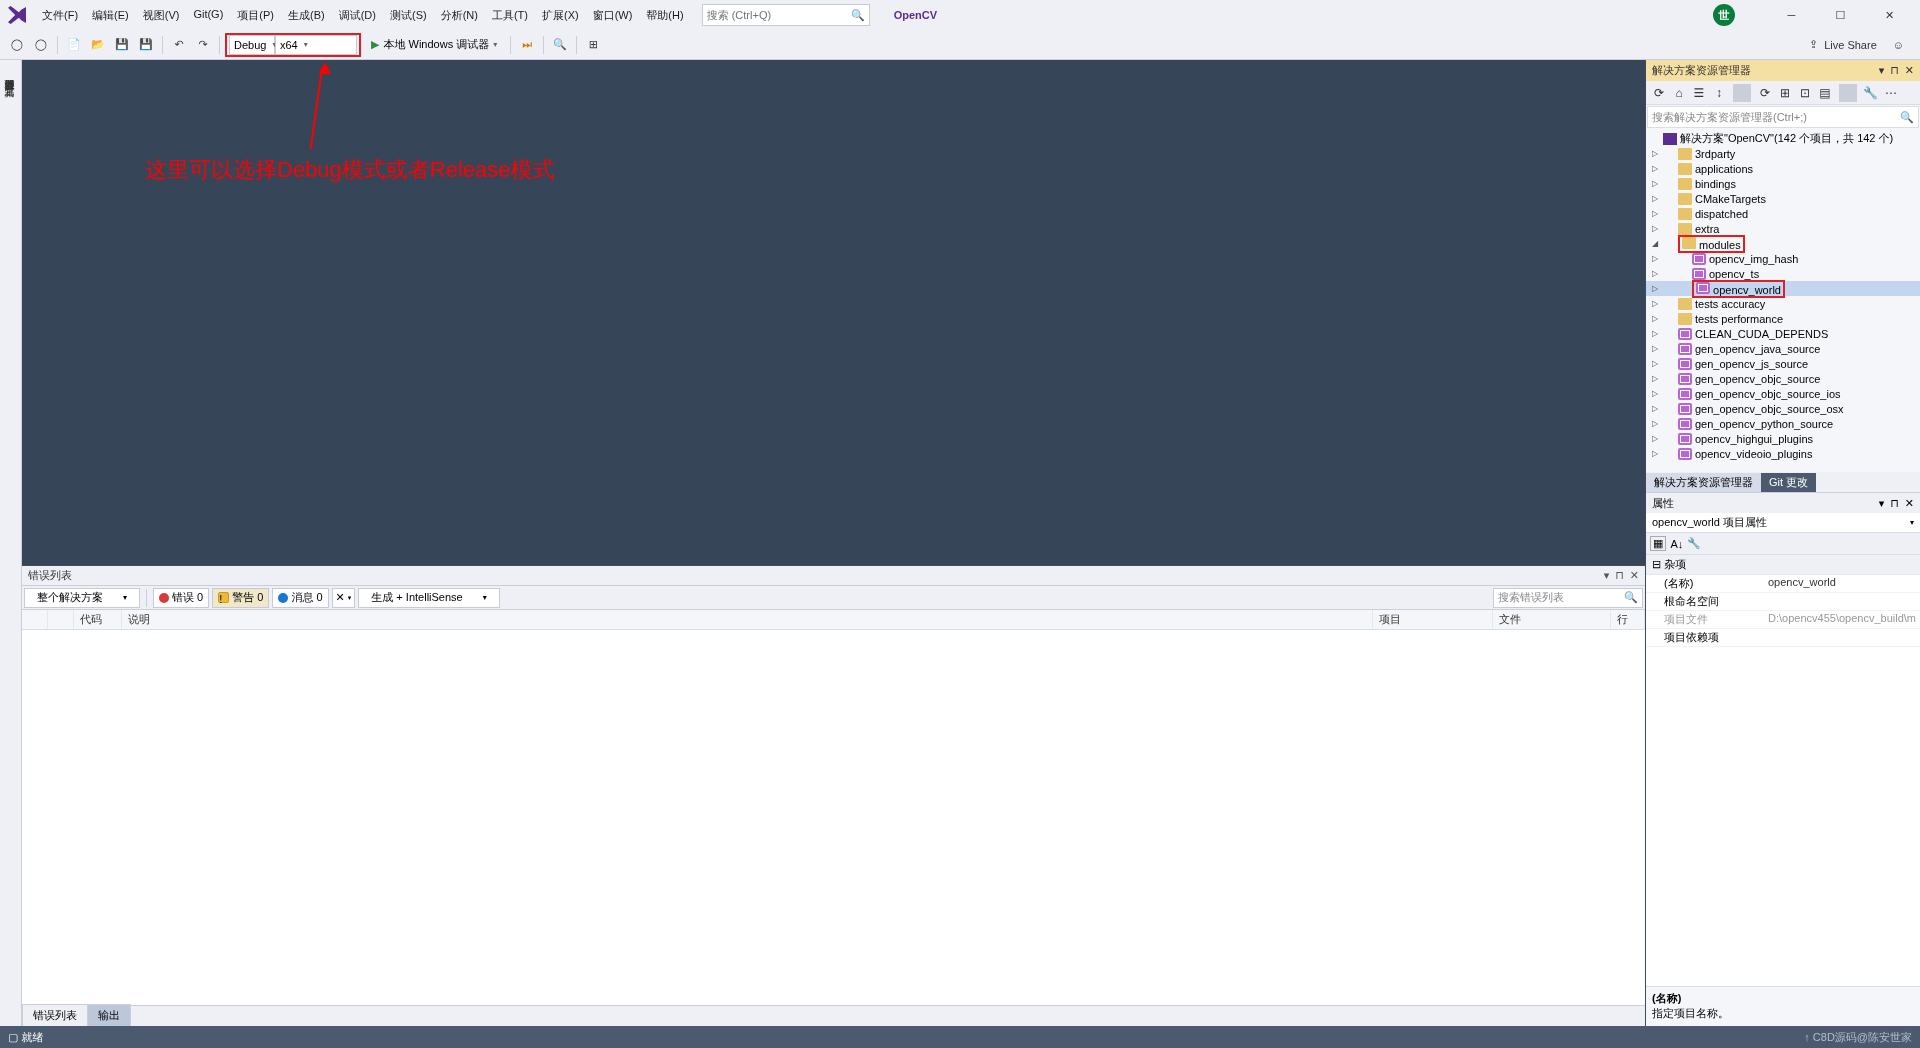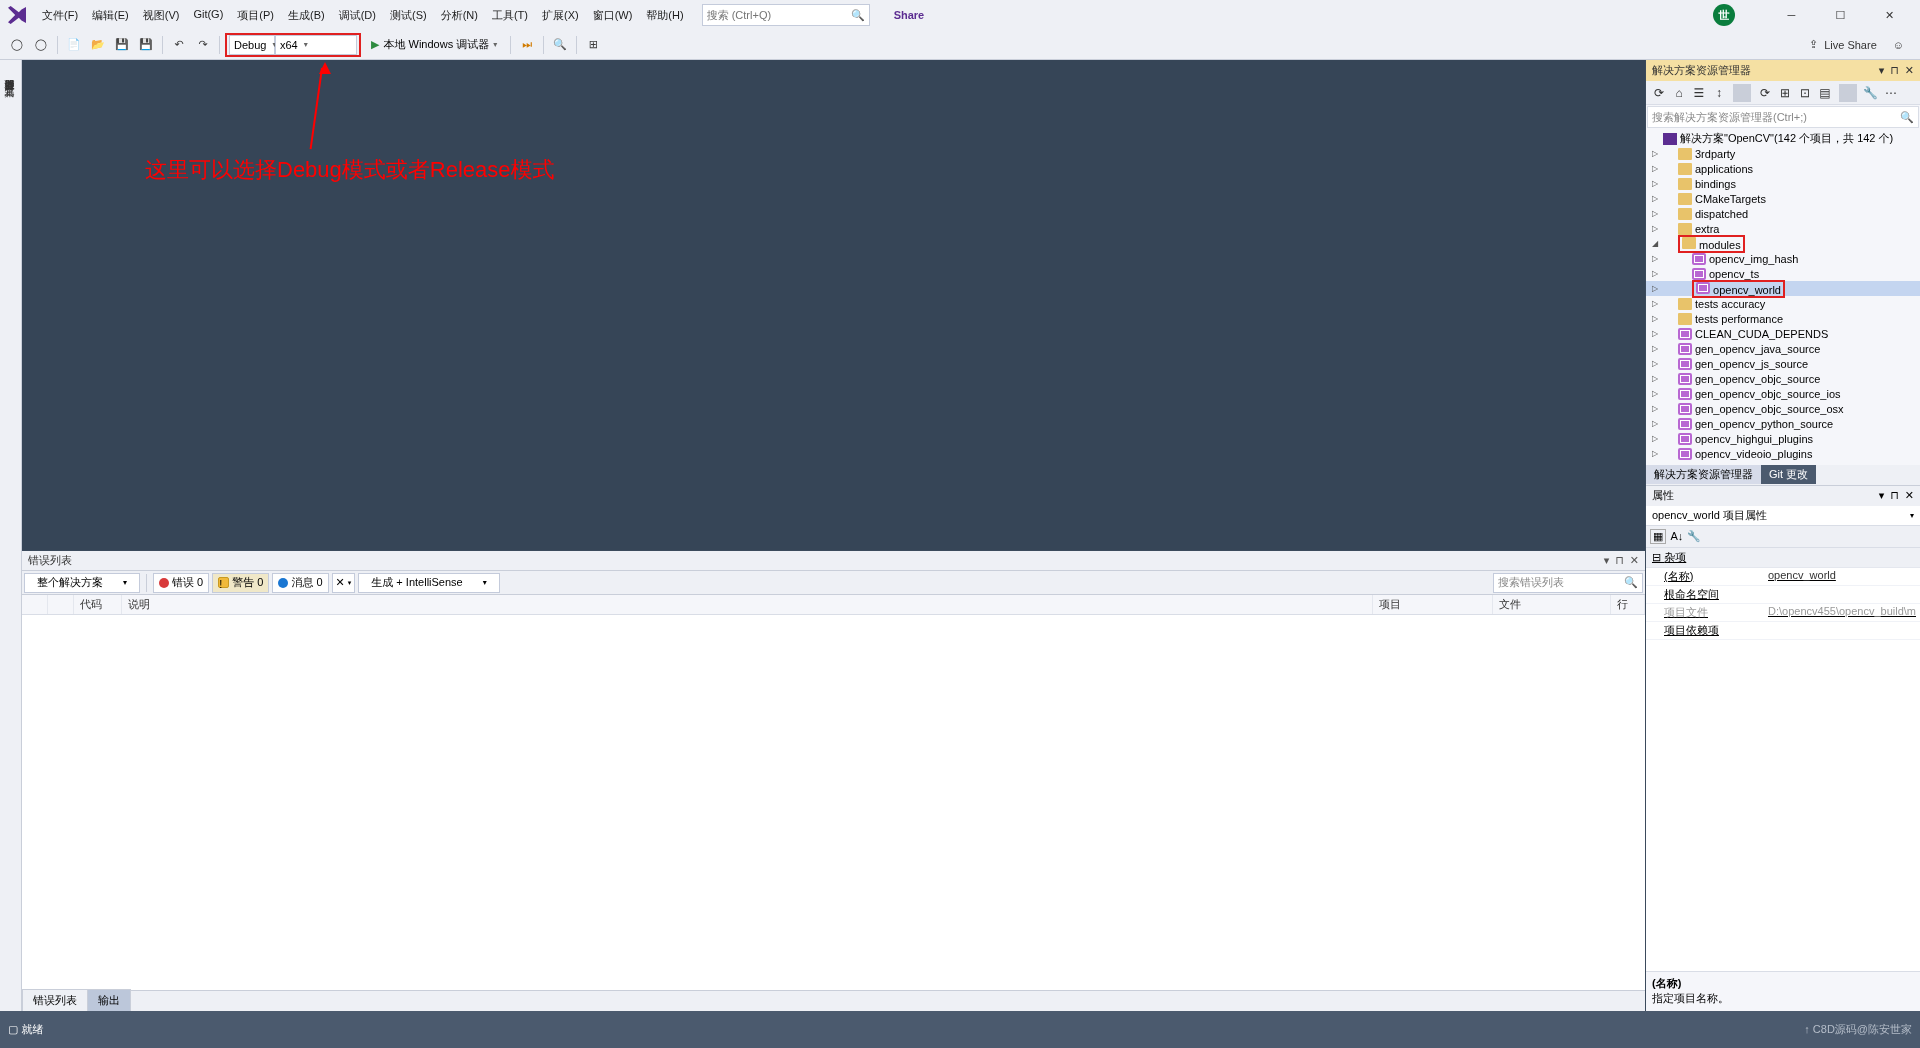--- a/index.html
+++ b/index.html
@@ -63,29 +63,29 @@
 .csproj { background: #b867d2; border-radius: 2px; position: relative; }
 .csproj::after { content: ""; position: absolute; inset: 2px; border: 1px solid #fff; }
 .redbox { border: 2px solid #e02020; padding: 0 2px; margin: -1px 0; }
 .rtabfoot { height: 20px; background: #eef0f5; display: flex; align-items: center; }
 .rtabfoot span { padding: 2px 8px; }
 .rtabfoot span.active { background: #d6dbe9; }
 .prophdr { height: 21px; background: #eef0f5; padding: 0 6px; display: flex; align-items: center; justify-content: space-between; border-top: 1px solid #c9ced9; }
 .propname { height: 20px; background: #fff; padding: 2px 6px; display: flex; align-items: center; justify-content: space-between; border-bottom: 1px solid #d9dde6; }
 .propname b { font-weight: normal; }
 .proptb { height: 22px; background: #eef0f5; display: flex; align-items: center; gap: 4px; padding: 0 4px; border-bottom: 1px solid #d9dde6; }
-.propgrid { background: #fff; text-decoration: underline; }
+.propgrid { background: #fff; }
 .propcat { background: #eef0f5; padding: 2px 6px; border-bottom: 1px solid #e4e7ee; }
 .proprow { display: flex; border-bottom: 1px solid #f0f2f7; padding: 1px 0; }
 .proprow .k { width: 122px; padding-left: 18px; }
 .proprow .v { flex: 1; color: #333; }
 .proprow.gray .k, .proprow.gray .v { color: #999; }
 .propdesc { padding: 4px 6px; border-top: 1px solid #d9dde6; height: 40px; }
 .propfill { flex: 1; background: #fff; }
-.statusbar { height: 37px; background: #4b5a6e; color: #fff; display: flex; align-items: center; padding: 0 8px; justify-content: space-between; }
+.statusbar { height: 22px; background: #4b5a6e; color: #fff; display: flex; align-items: center; padding: 0 8px; justify-content: space-between; }
 .statusbar .watermark { color: #b5bdc9; }
 .magnify { color: #555; font-size: 11px; }
 </style>
 </head>
 <body>
 
 <div class="titlebar">
   <span class="vslogo"></span>
   <div class="menubar">
     <span>文件(F)</span>
@@ -99,21 +99,21 @@
     <span>分析(N)</span>
     <span>工具(T)</span>
     <span>扩展(X)</span>
     <span>窗口(W)</span>
     <span>帮助(H)</span>
   </div>
   <div class="searchbox">
     <input placeholder="搜索 (Ctrl+Q)" style="">
     <span class="magnify">🔍</span>
   </div>
-  <span class="solname">Share</span>
+  <span class="solname">OpenCV</span>
   <div class="winbtns">
     <span class="avatar">世</span>
     <span class="winbtn">─</span>
     <span class="winbtn">☐</span>
     <span class="winbtn">✕</span>
   </div>
 </div>
 
 <div class="toolbar">
   <span class="tbtn">◯</span>

